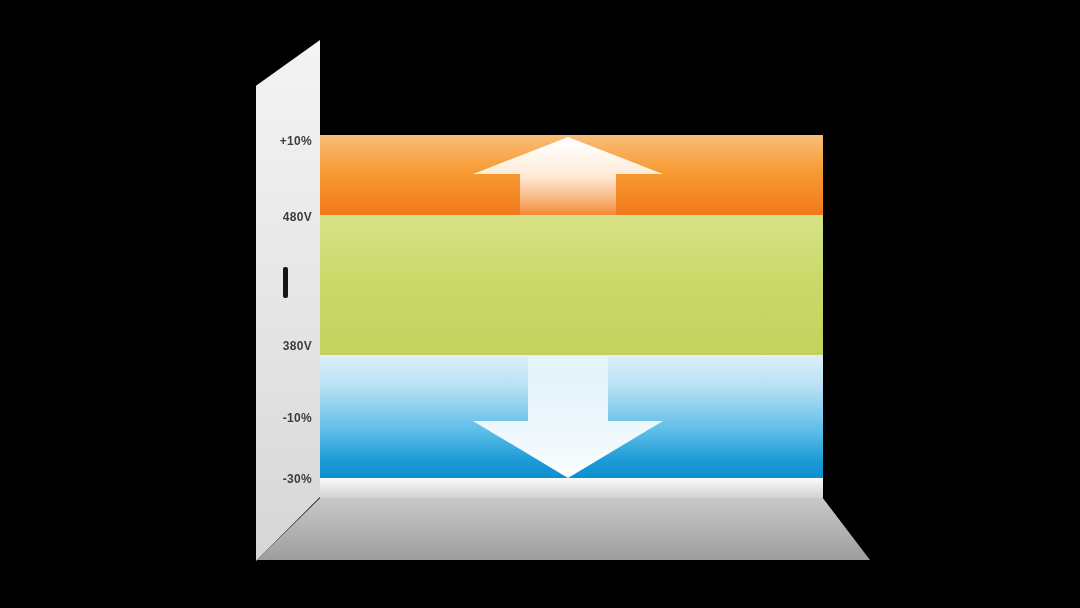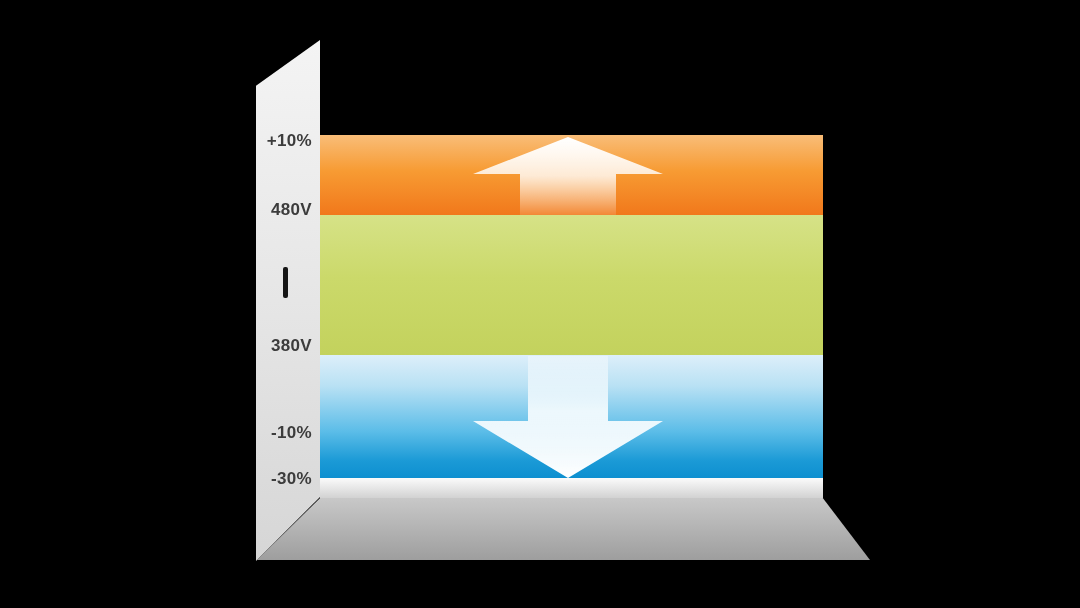--- a/index.html
+++ b/index.html
@@ -11,27 +11,27 @@
 
   
   .axis-panel {
     position:absolute; left:256px; top:40px; width:64px; height:521px;
     background:linear-gradient(180deg,#f4f4f4 0%,#e6e6e6 50%,#d6d6d6 100%);
     clip-path:polygon(100% 0%, 100% 87.7%, 0% 100%, 0% 8.8%);
   }
 
   .axis-label {
     position:absolute; left:246px; width:66px; text-align:right;
-    font-size:17px; font-weight:700; color:#3c3c3c; letter-spacing:.3px;
+    font-size:12px; font-weight:700; color:#3c3c3c; letter-spacing:.3px;
     line-height:18px;
   }
   .lbl-plus10  { top:132px; }
-  .lbl-480v    { top:201px; }
+  .lbl-480v    { top:208px; }
   .lbl-380v    { top:337px; }
-  .lbl-minus10 { top:424px; }
+  .lbl-minus10 { top:409px; }
   .lbl-minus20 { top:470px; }
 
   .axis-tick {
     position:absolute; left:283px; top:267px; width:5px; height:31px;
     background:#161616; border-radius:2px;
   }
 
   
   .band { position:absolute; left:320px; width:503px; }
   .band-over {

